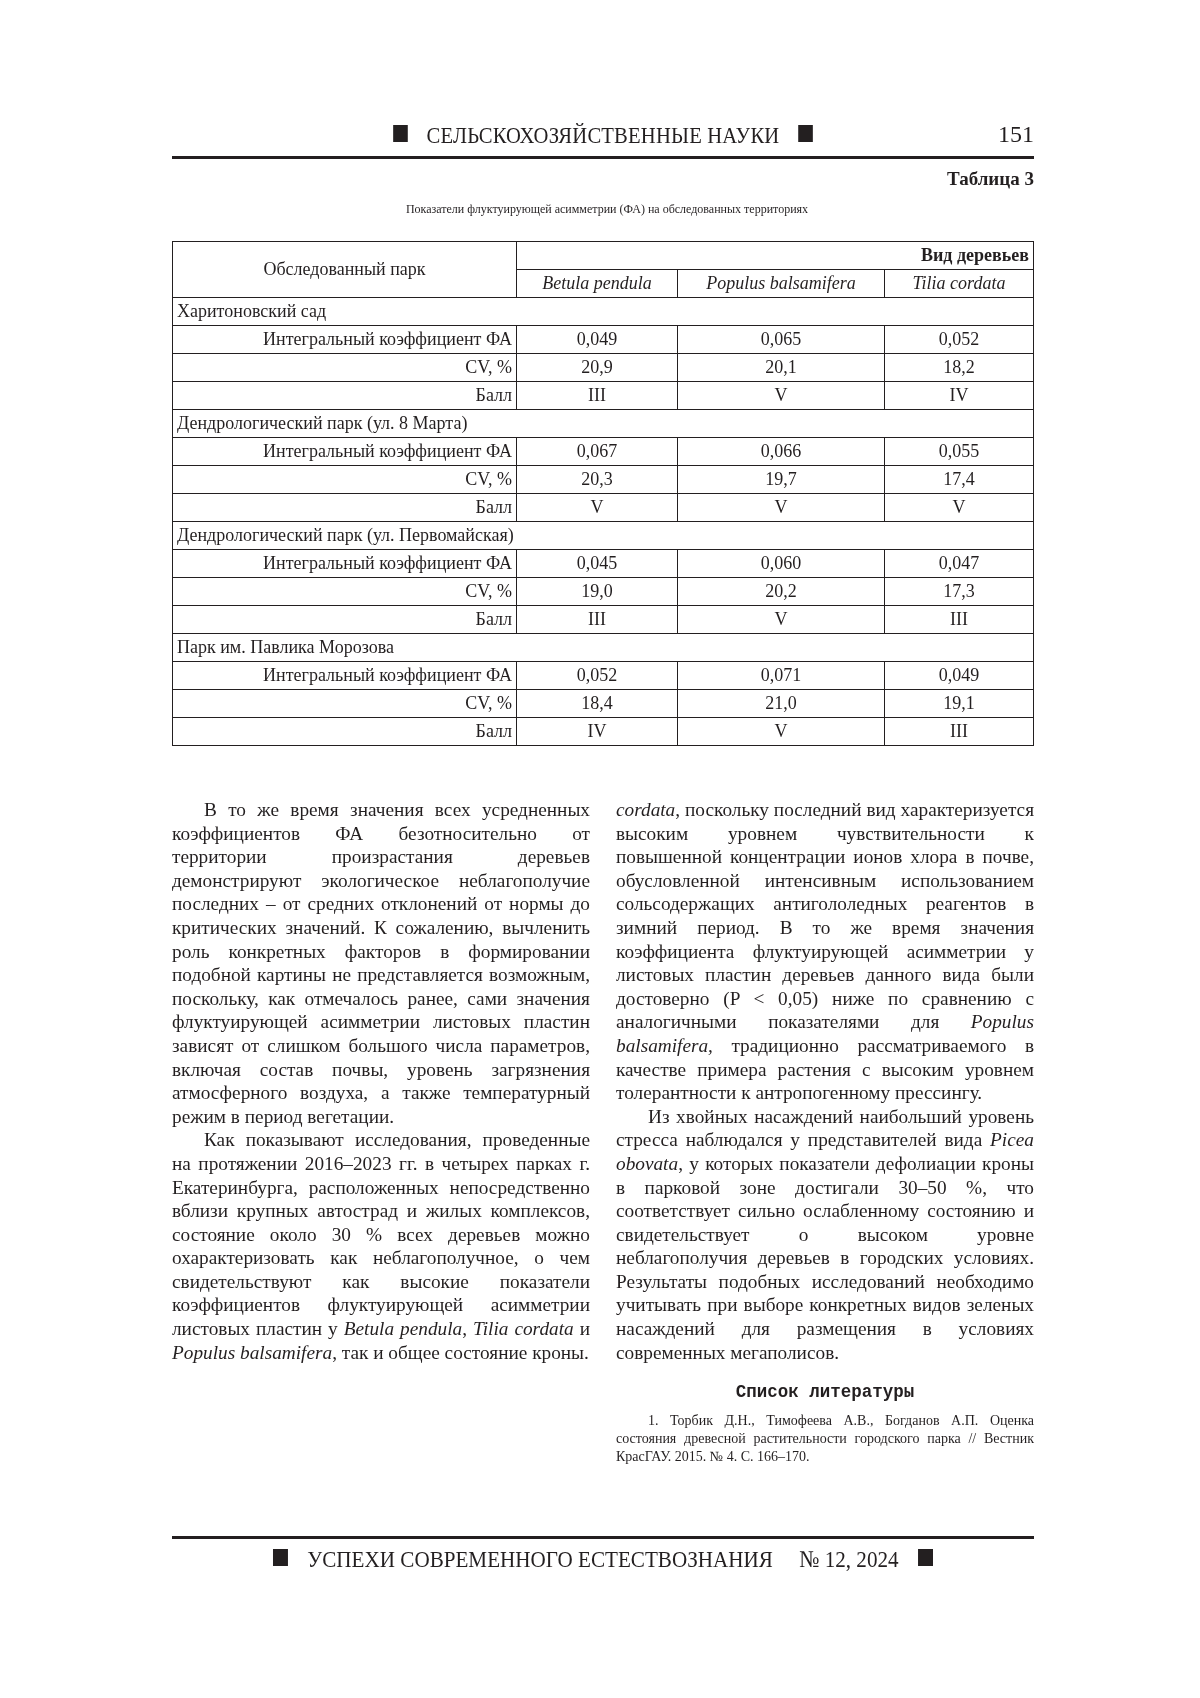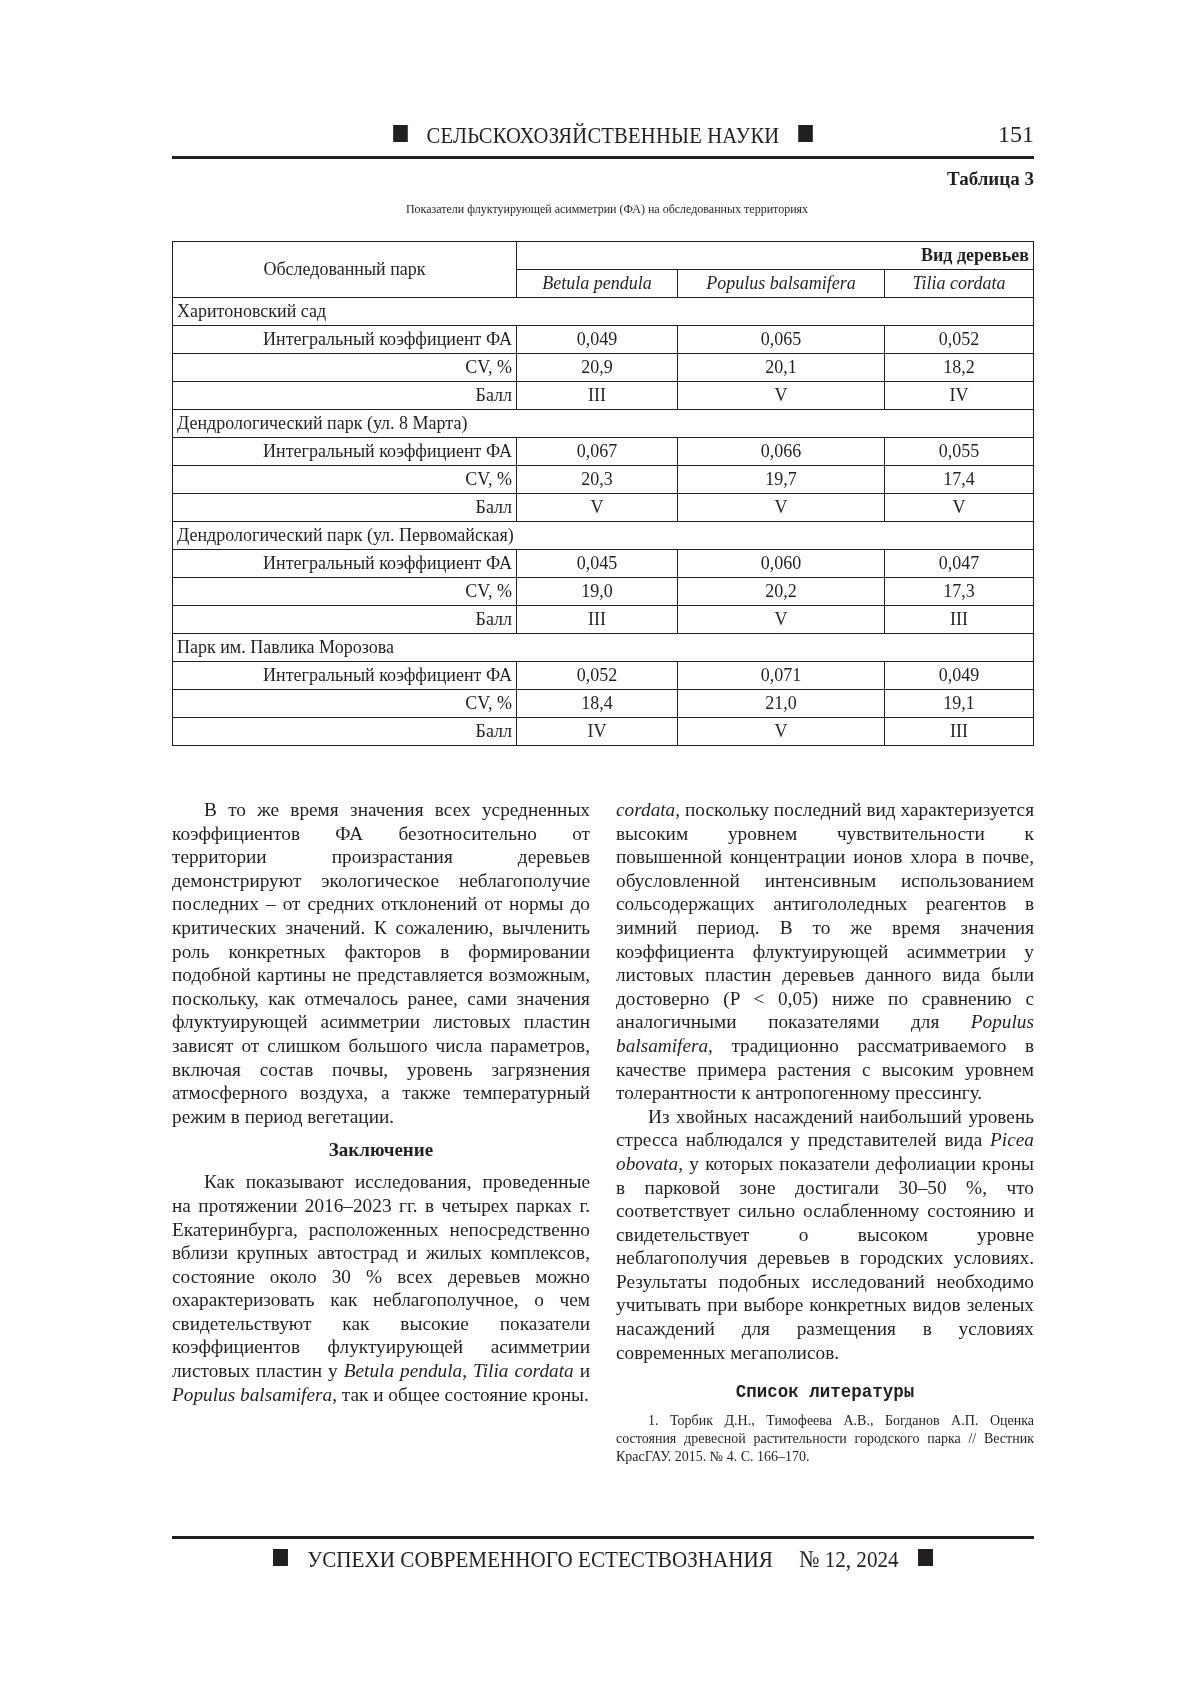--- a/index.html
+++ b/index.html
@@ -153,21 +153,20 @@
           <td class="param">Балл</td>
           <td class="val">IV</td>
           <td class="val">V</td>
           <td class="val">III</td>
         </tr>
     </tbody>
   </table>
 
   <div class="col left">
     <p>В то же время значения всех усредненных коэффициентов ФА безотносительно от территории произрастания деревьев демонстрируют экологическое неблагополучие последних – от средних отклонений от нормы до критических значений. К сожалению, вычленить роль конкретных факторов в формировании подобной картины не представляется возможным, поскольку, как отмечалось ранее, сами значения флуктуирующей асимметрии листовых пластин зависят от слишком большого числа параметров, включая состав почвы, уровень загрязнения атмосферного воздуха, а также температурный режим в период вегетации.</p>
-    <h3>Заключение</h3>
     <p><span>Как показывают исследования, проведенные на протяжении 2016–2023 гг. в четырех парках г. Екатеринбурга, расположенных непосредственно вблизи крупных автострад и жилых комплексов, состояние около 30 % всех деревьев можно охарактеризовать как неблагополучное, о чем свидетельствуют как высокие показатели коэффициентов флуктуирующей асимметрии листовых пластин у </span><i>Betula pendula</i><span>, </span><i>Tilia cordata</i><span> и </span><i>Populus balsamifera</i><span>, так и общее состояние кроны.</span></p>
   </div>
 
   <div class="col right">
     <p class="noindent"><i>cordata</i><span>, поскольку последний вид характеризуется высоким уровнем чувствительности к повышенной концентрации ионов хлора в почве, обусловленной интенсивным использованием сольсодержащих антигололедных реагентов в зимний период. В то же время значения коэффициента флуктуирующей асимметрии у листовых пластин деревьев данного вида были достоверно (P &lt; 0,05) ниже по сравнению с аналогичными показателями для </span><i>Populus balsamifera,</i><span> традиционно рассматриваемого в качестве примера растения с высоким уровнем толерантности к антропогенному прессингу.</span></p>
     <p><span>Из хвойных насаждений наибольший уровень стресса наблюдался у представителей вида </span><i>Picea obovata</i><span>, у которых показатели дефолиации кроны в парковой зоне достигали 30–50 %, что соответствует сильно ослабленному состоянию и свидетельствует о высоком уровне неблагополучия деревьев в городских условиях. Результаты подобных исследований необходимо учитывать при выборе конкретных видов зеленых насаждений для размещения в условиях современных мегаполисов.</span></p>
     <h3 class="refs">Список литературы</h3>
     <p class="ref">1. Торбик Д.Н., Тимофеева А.В., Богданов А.П. Оценка состояния древесной растительности городского парка // Вестник КрасГАУ. 2015. № 4. С. 166–170.</p>
   </div>
 

